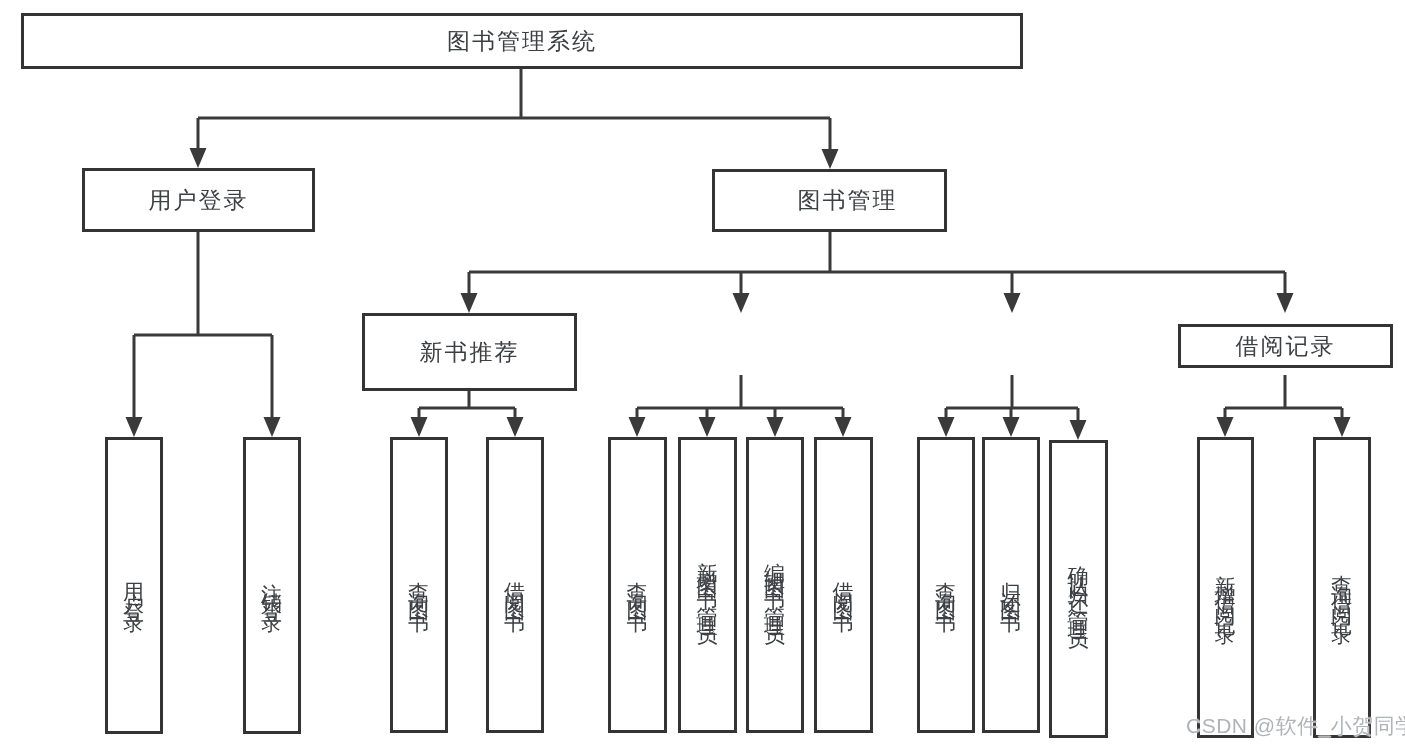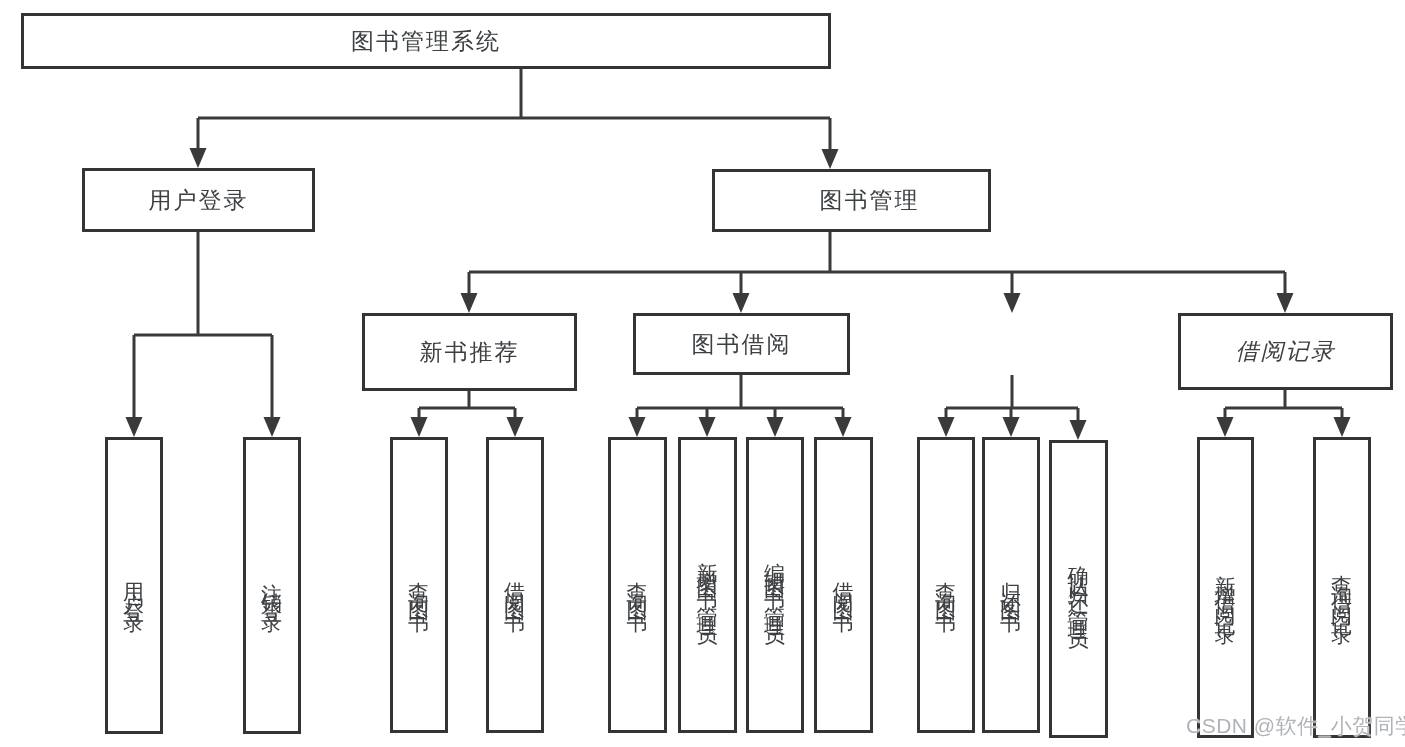--- a/index.html
+++ b/index.html
@@ -80,28 +80,27 @@
              M1003.5,293 H1020.5 L1012,313 Z  M1276.5,293 H1293.5 L1285,313 Z
              M125.5,417 H142.5 L134,437 Z  M263.5,417 H280.5 L272,437 Z
              M410.5,417 H427.5 L419,437 Z  M506.5,417 H523.5 L515,437 Z
              M628.5,417 H645.5 L637,437 Z  M698.5,417 H715.5 L707,437 Z
              M766.5,417 H783.5 L775,437 Z  M834.5,417 H851.5 L843,437 Z
              M937.5,417 H954.5 L946,437 Z  M1002.5,417 H1019.5 L1011,437 Z
              M1069.5,420 H1086.5 L1078,440 Z
              M1216.5,417 H1233.5 L1225,437 Z  M1333.5,417 H1350.5 L1342,437 Z" fill="var(--line)" stroke="none"></path>
   </svg>
 
-  <div class="node h-node" style="left:21px;top:13px;width:810px;height:56px;">图书管理系统</div>
+  <div class="node h-node" style="left:21px;top:13px;width:1002px;height:56px;">图书管理系统</div>
 
   <div class="node h-node" style="left:82px;top:168px;width:233px;height:64px;">用户登录</div>
-  <div class="node h-node" style="left:712px;top:169px;width:279px;height:63px;padding-left:36px;">图书管理</div>
+  <div class="node h-node" style="left:712px;top:169px;width:235px;height:63px;padding-left:36px;">图书管理</div>
 
   <div class="node h-node" style="left:362px;top:313px;width:215px;height:78px;">新书推荐</div>
-  <div class="node h-node" style="left:633px;top:313px;width:217px;height:62px;">图书借阅</div>
-  <div class="node h-node" style="left:1178px;top:313px;width:215px;height:77px;font-style:italic;">借阅记录</div>
+  <div class="node h-node" style="left:1178px;top:324px;width:215px;height:44px;">借阅记录</div>
 
   <div class="node v-node" style="left:105px;top:437px;width:58px;height:297px;">用户登录</div>
   <div class="node v-node" style="left:243px;top:437px;width:58px;height:297px;">注销登录</div>
 
   <div class="node v-node" style="left:390px;top:437px;width:58px;height:296px;">查询图书</div>
   <div class="node v-node" style="left:486px;top:437px;width:58px;height:296px;">借阅图书</div>
 
   <div class="node v-node" style="left:608px;top:437px;width:59px;height:296px;">查询图书</div>
   <div class="node v-node tight" style="left:678px;top:437px;width:59px;height:296px;">新增图书（管理员）</div>
   <div class="node v-node tight" style="left:746px;top:437px;width:58px;height:296px;">编辑图书（管理员）</div>

